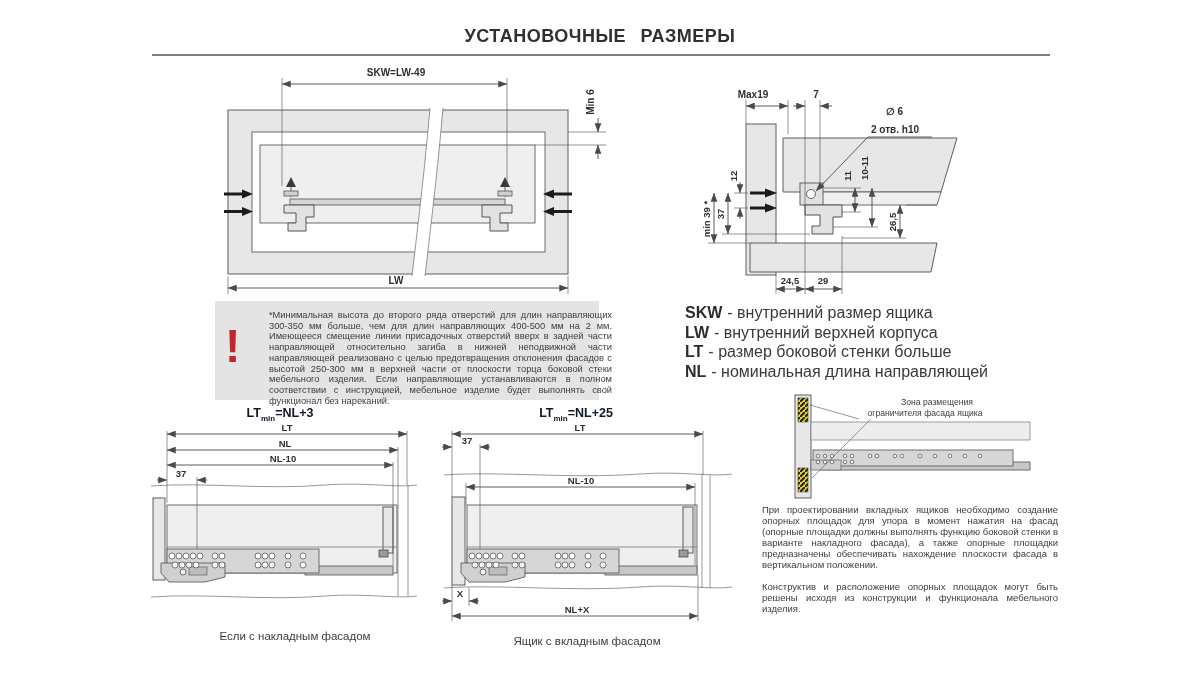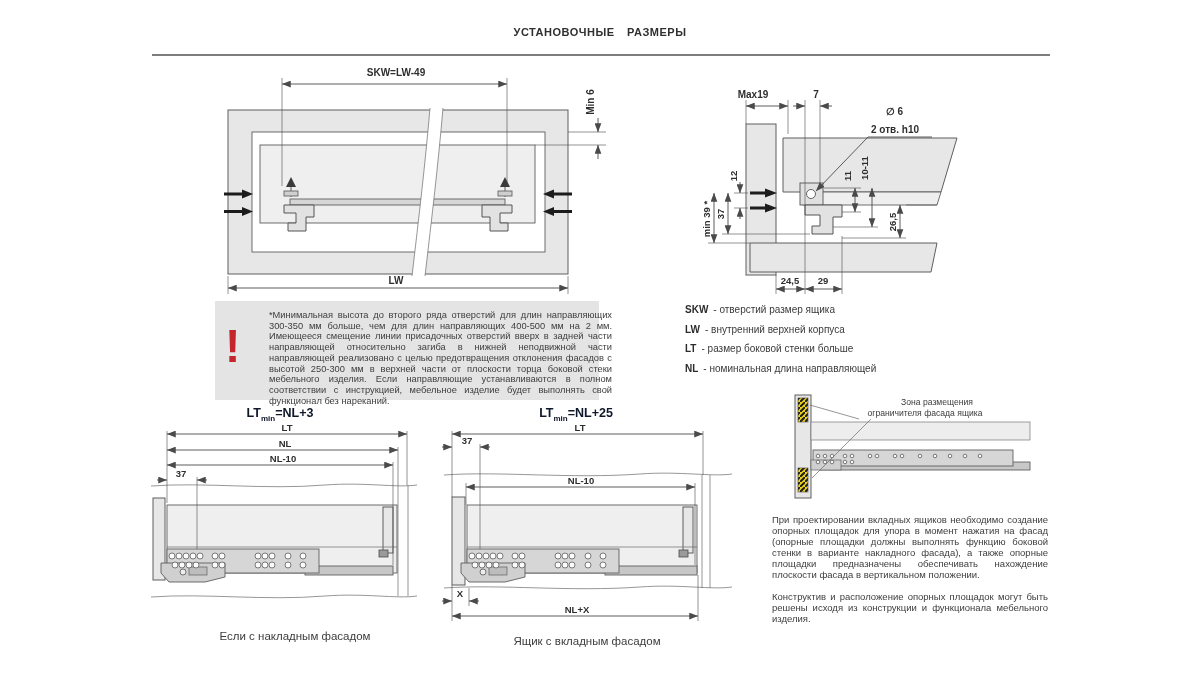--- a/index.html
+++ b/index.html
@@ -1,19 +1,19 @@
 <!DOCTYPE html>
 <html><head>
 <meta charset="utf-8">
 <style>
   html,body{margin:0;padding:0}
   body{width:1200px;height:675px;background:#fff;position:relative;overflow:hidden;
        font-family:"Liberation Sans",sans-serif;color:#333}
   .abs{position:absolute}
-  .title{left:0;top:26px;width:1200px;text-align:center;font-size:11px;font-weight:bold;
+  .title{left:0;top:26px;width:1200px;text-align:center;font-size:18px;font-weight:bold;
          color:#2f2f2f;letter-spacing:.5px;word-spacing:9px}
   .rule{left:152px;top:54px;width:898px;height:2px;background:#7d7d7d}
   svg{position:absolute;overflow:visible}
   svg text{font-family:"Liberation Sans",sans-serif;fill:#2e2e2e}
   .dim{font-size:9.5px;font-weight:bold}
   .dimL{font-size:10px;font-weight:bold}
   .lbl{font-size:8.6px;fill:#3c3c3c}
   .panel{fill:#e7e7e7;stroke:#5e5e5e;stroke-width:1}
   .panel2{fill:#efefef;stroke:#5e5e5e;stroke-width:.9}
   .rail{fill:#d6d6d6;stroke:#616161;stroke-width:.9}
@@ -26,28 +26,28 @@
   .scr{fill:#1c1c1c;stroke:none}
   .holes circle{fill:#fbfbfb;stroke:#5c5c5c;stroke-width:.8}
   .d1{marker-start:url(#a1);marker-end:url(#a1)} .e1{marker-end:url(#a1)}
   .d2{marker-start:url(#a2);marker-end:url(#a2)} .e2{marker-end:url(#a2)}
   .d3{marker-start:url(#a3);marker-end:url(#a3)} .e3{marker-end:url(#a3)}
   .d4{marker-start:url(#a4);marker-end:url(#a4)} .e4{marker-end:url(#a4)}
   .warn{left:215px;top:301px;width:384px;height:99px;background:#e4e4e4}
   .warn-mark{position:absolute;left:10px;top:22px;font-size:46px;font-weight:bold;color:#c4262e;line-height:1}
   .warn p{margin:2px;position:absolute;left:52px;top:7px;width:343px;font-size:9.3px;
           line-height:10.7px;text-align:justify;color:#3d3d3d}
-  .legend{left:685px;top:304px;font-size:10px;color:#3a3a3a}
+  .legend{left:685px;top:304px;font-size:16px;color:#3a3a3a}
   .legend .row{height:19.5px;display:flex;gap:5px;align-items:baseline}
   .legend .abbr{font-weight:bold;color:#2c2c2c}
   .formula{top:406px;width:300px;text-align:center;font-size:12.5px;font-weight:bold;color:#0f172a}
   .formula sub{font-size:8px}
   .caption{width:300px;text-align:center;font-size:11.5px;color:#3d3d3d}
   .notes{left:762px;top:504px;width:296px;font-size:9.5px;line-height:11px;color:#3d3d3d}
-  .notes p{margin:10px;text-align:justify}
+  .notes p{margin:0;text-align:justify}
   .notes p + p{margin-top:11px}
 </style>
 </head>
 <body>
 
 <div class="abs title">УСТАНОВОЧНЫЕ РАЗМЕРЫ</div>
 <div class="abs rule"></div>
 
 <svg style="left:220px;top:66px" width="400" height="235" viewBox="0 0 400 235">
   <defs>
@@ -194,21 +194,21 @@
 </svg>
 
 <div class="abs warn">
   <span class="warn-mark">!</span>
   <p>*Минимальная высота до второго ряда отверстий для длин направляющих 300-350 мм больше, чем для длин направляющих 400-500 мм на 2 мм. Имеющееся смещение линии присадочных отверстий вверх в задней части направляющей относительно загиба в нижней неподвижной части направляющей реализовано с целью предотвращения отклонения фасадов с высотой 250-300 мм в верхней части от плоскости торца боковой стеки мебельного изделия. Если направляющие устанавливаются в полном соответствии с инструкцией, мебельное изделие будет выполнять свой функционал без нареканий.</p>
 </div>
 
 <div class="abs legend">
   <div class="row">
       <span class="abbr">SKW</span>
-      <span>- отверстий размер ящика</span>
+      <span>- внутренний размер ящика</span>
     </div>
   <div class="row">
       <span class="abbr">LW</span>
       <span>- внутренний верхней корпуса</span>
     </div>
   <div class="row">
       <span class="abbr">LT</span>
       <span>- размер боковой стенки больше</span>
     </div>
   <div class="row">

